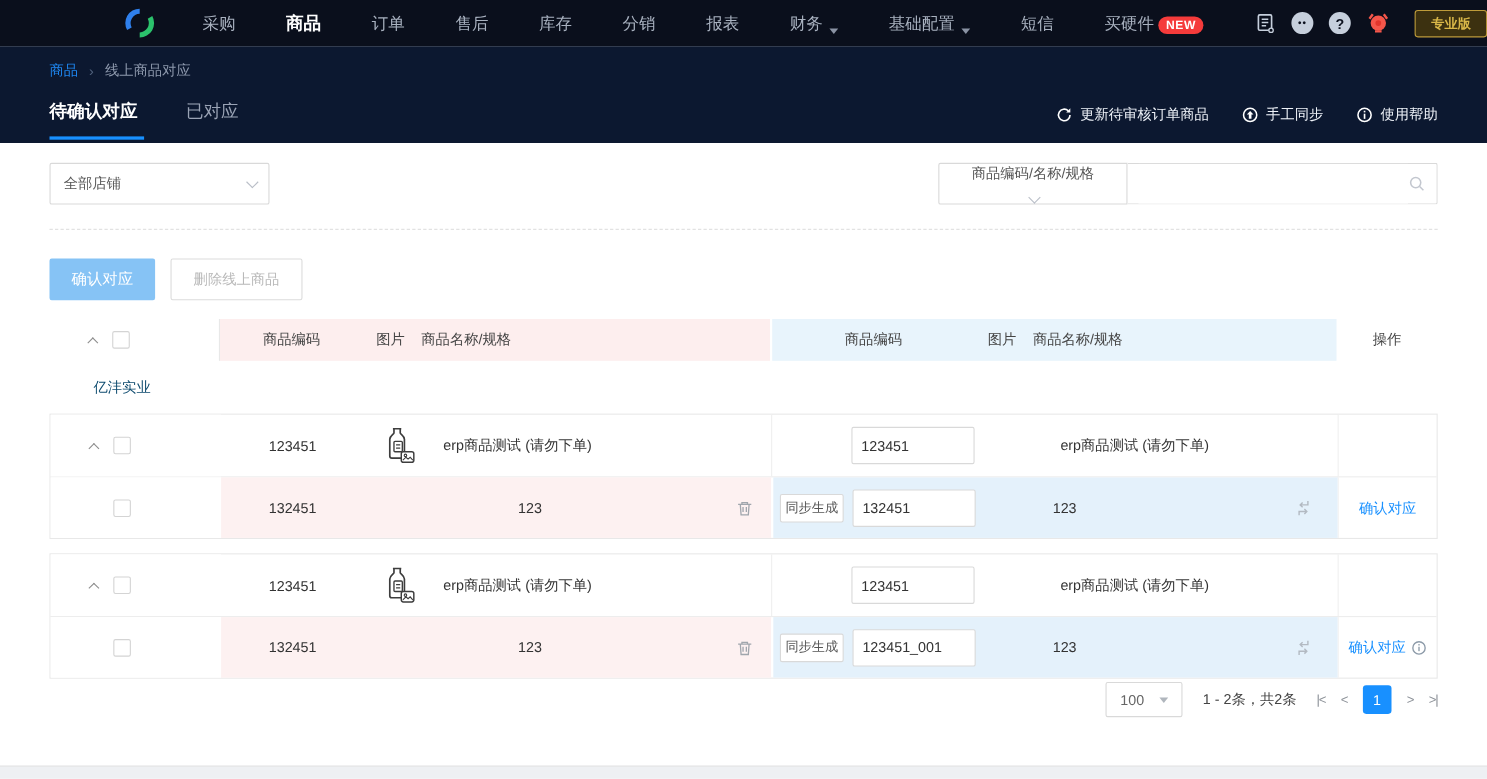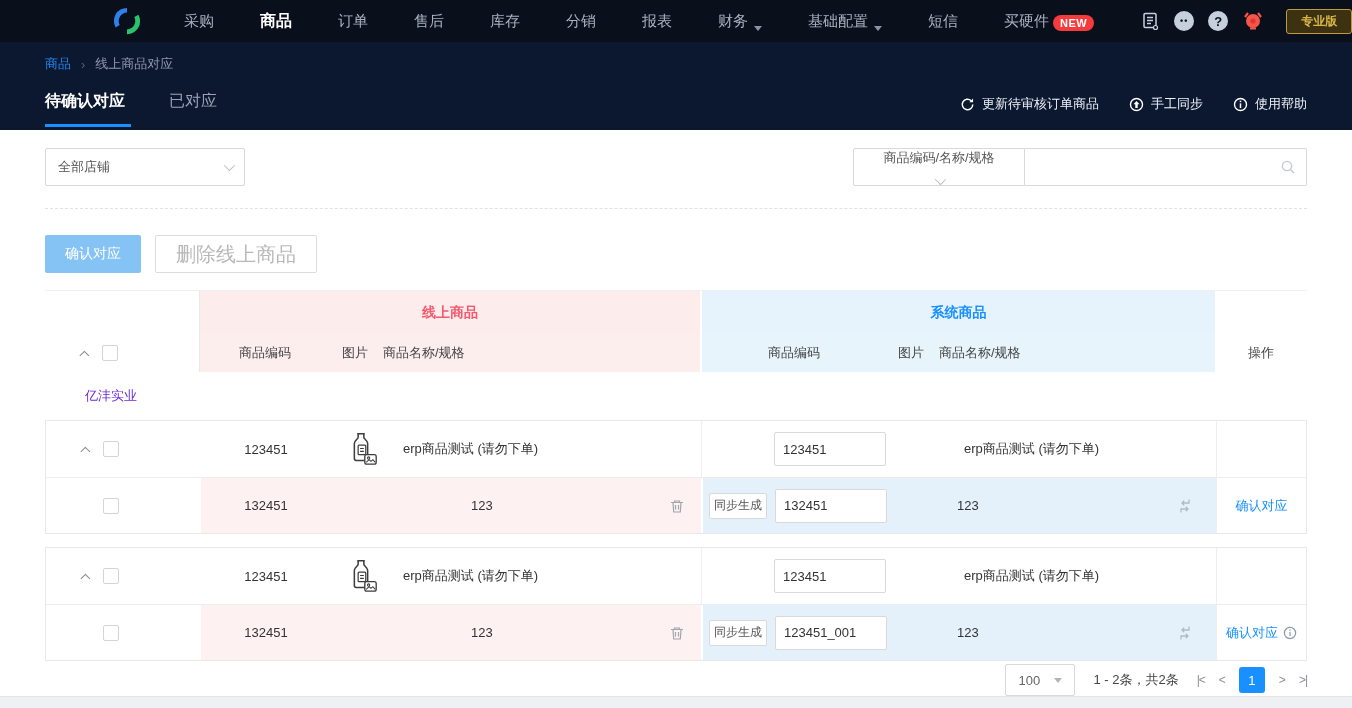--- a/index.html
+++ b/index.html
@@ -63,21 +63,21 @@
     border-left:none; border-radius:0 2px 2px 0; display:flex; align-items:center;
     padding:0 10px; }
   .search-input { flex:1; border:none; outline:none; font-size:13px; height:100%; }
 
   .dotted-div { border-top:1px dashed #e2e2e2; margin-top:22px; }
 
   .actionbar { margin-top:26px; display:flex; gap:14px; }
   .btn-confirm { height:38px; padding:0 20px; background:#86c3f5; color:#fff;
     border:none; border-radius:2px; font-size:14px; cursor:pointer; }
   .btn-delete { height:38px; padding:0 20px; background:#fff; color:#b9b9b9;
-    border:1px solid #dcdcdc; border-radius:2px; font-size:20px; cursor:pointer; }
+    border:1px solid #dcdcdc; border-radius:2px; font-size:13px; cursor:pointer; }
 
   
   .tbl { margin-top:17px; font-size:13px; color:#333; }
   .trow { display:flex; }
   .c-check { width:155px; flex:none; display:flex; align-items:center;
     padding-left:38px; gap:12px; background:#fff; }
   .c-online { width:500px; flex:none; display:flex; align-items:center; position:relative; }
   .c-system { width:513px; flex:none; display:flex; align-items:center;
     position:relative; margin-left:2px; }
   .c-op { flex:1; display:flex; align-items:center; justify-content:center; }
@@ -97,21 +97,21 @@
   .hc-name { margin-left:8px; }
   .sys-pad { width:184px; text-align:center; flex:none; }
 
   .chev-up { display:inline-block; width:7px; height:7px;
     border-left:1.5px solid #8c8c8c; border-top:1.5px solid #8c8c8c;
     transform:rotate(45deg) translateY(3px); cursor:pointer; flex:none; }
   .checkbox { width:16px; height:16px; border:1px solid #d4d4d4; border-radius:2px;
     background:#fff; cursor:pointer; flex:none; }
 
   .group-label { height:48px; display:flex; align-items:center; padding-left:40px;
-    color:#6d28d9; font-size:13px; }
+    color:#0c4a6e; font-size:13px; }
 
   .card { border:1px solid #e8e8e8; }
   .card + .card { margin-top:13px; }
   .prow { height:56px; }
   .prow .c-system { border-left:1px solid #efefef; margin-left:0; width:515px; }
   .prow .c-op { border-left:1px solid #efefef; }
   .crow { height:56px; border-top:1px solid #ededed; }
   .crow .c-online { background:#fdf1f1; }
   .crow .c-system { background:#e4f1fb; }
   .crow .c-op { border-left:1px solid #efefef; }
@@ -283,26 +283,20 @@
 
   <div class="dotted-div"></div>
 
   <div class="actionbar">
     <button class="btn-confirm">确认对应</button>
     <button class="btn-delete">删除线上商品</button>
   </div>
 
   <div class="tbl">
 
-    <div class="trow thead1">
-      <div class="c-check"></div>
-      <div class="c-online g-online">线上商品</div>
-      <div class="c-system g-system">系统商品</div>
-      <div class="c-op"></div>
-    </div>
 
     <div class="trow thead2">
       <div class="c-check">
         <span class="chev-up"></span>
         <span class="checkbox"></span>
       </div>
       <div class="c-online">
         <span class="hc-code">商品编码</span>
         <span class="hc-img">图片</span>
         <span class="hc-name">商品名称/规格</span>

